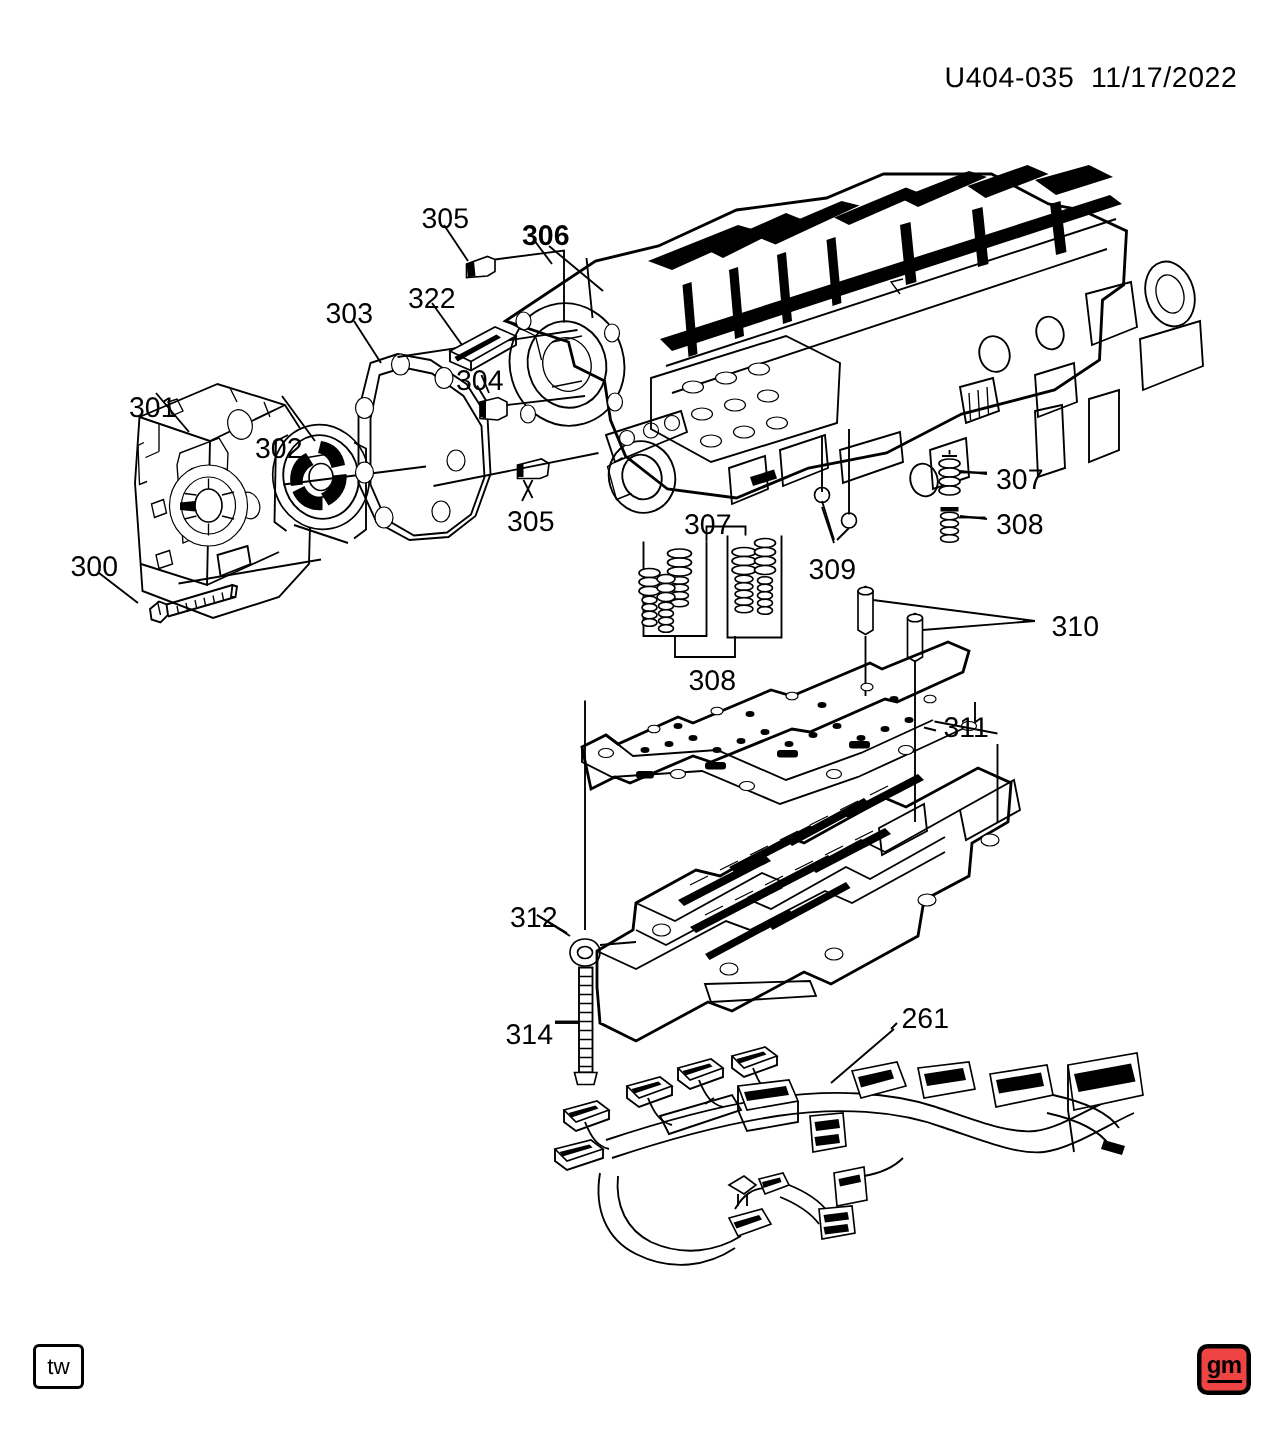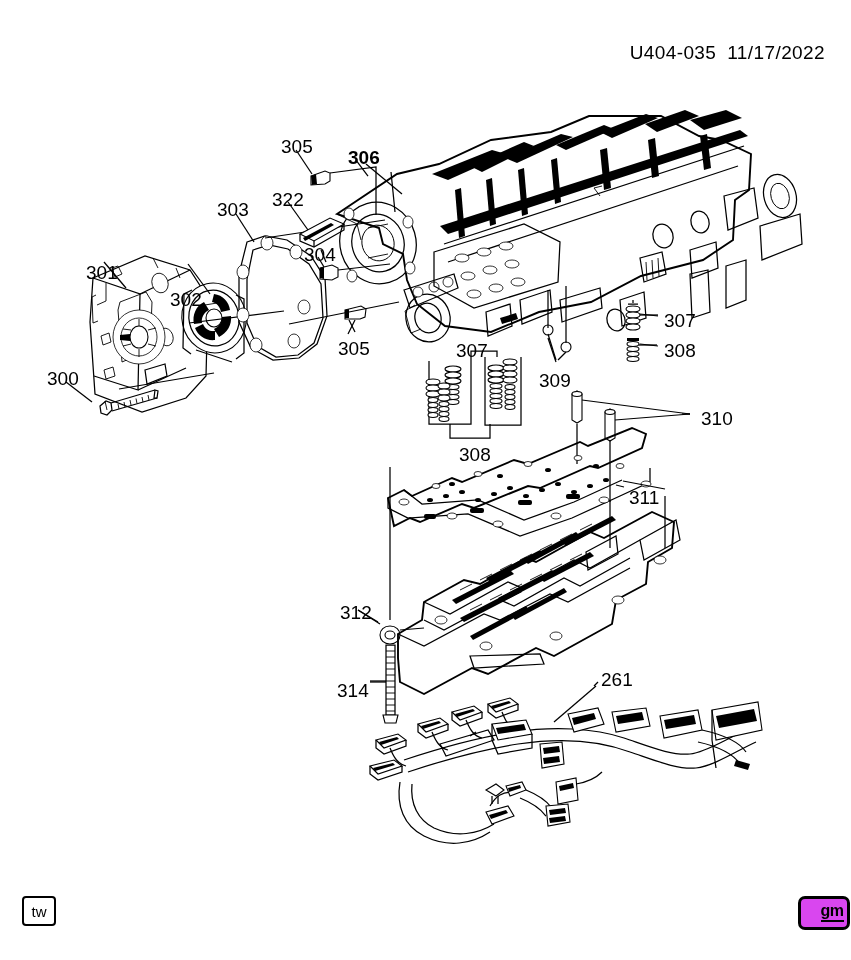--- a/index.html
+++ b/index.html
@@ -21,21 +21,21 @@
 
   
   .stamp{
     position:absolute;border:2px solid #000;border-radius:4px;
     display:flex;align-items:center;justify-content:center;
     background:#fff;
     margin-top:12px;
   }
   .stamp-tw{left:22px;top:884px;width:30px;height:26px;font-size:15px;line-height:1;}
   .stamp-gm{left:798px;top:884px;width:30px;height:28px;border-radius:7px;
-            border-width:3px;background:#d946ef;padding-left:16px;}
+            border-width:3px;background:#ef4444;}
   .gm-mark{font-size:16px;font-weight:700;line-height:.9;letter-spacing:-.5px;
            border-bottom:2.5px solid #000;padding-bottom:1px;}
 
   
   .cal{
     position:absolute;font-size:19px;line-height:1;white-space:nowrap;
     font-family:"Liberation Sans","DejaVu Sans",sans-serif;
   }
 
   
@@ -512,19 +512,19 @@
       <div class="cal" style="left: 281px; top: 137px;">305</div>
       <div class="cal" style="left: 348px; top: 148px; font-weight: bold;">306</div>
       <div class="cal" style="left: 272px; top: 190px;">322</div>
       <div class="cal" style="left: 338px; top: 339px;">305</div>
       <div class="cal" style="left: 456px; top: 341px;">307</div>
       <div class="cal" style="left: 459px; top: 445px;">308</div>
       <div class="cal" style="left: 539px; top: 371px;">309</div>
       <div class="cal" style="left: 664px; top: 311px;">307</div>
       <div class="cal" style="left: 664px; top: 341px;">308</div>
       <div class="cal" style="left: 701px; top: 409px;">310</div>
-      <div class="cal" style="left: 629px; top: 488px;">311</div>
+      <div class="cal" style="left: 629px; top: 476px;">311</div>
       <div class="cal" style="left: 340px; top: 603px;">312</div>
       <div class="cal" style="left: 601px; top: 670px;">261</div>
       <div class="cal" style="left: 337px; top: 681px; text-align: right;">314</div>
     </div>
 
 </div>
 
 </body></html>

